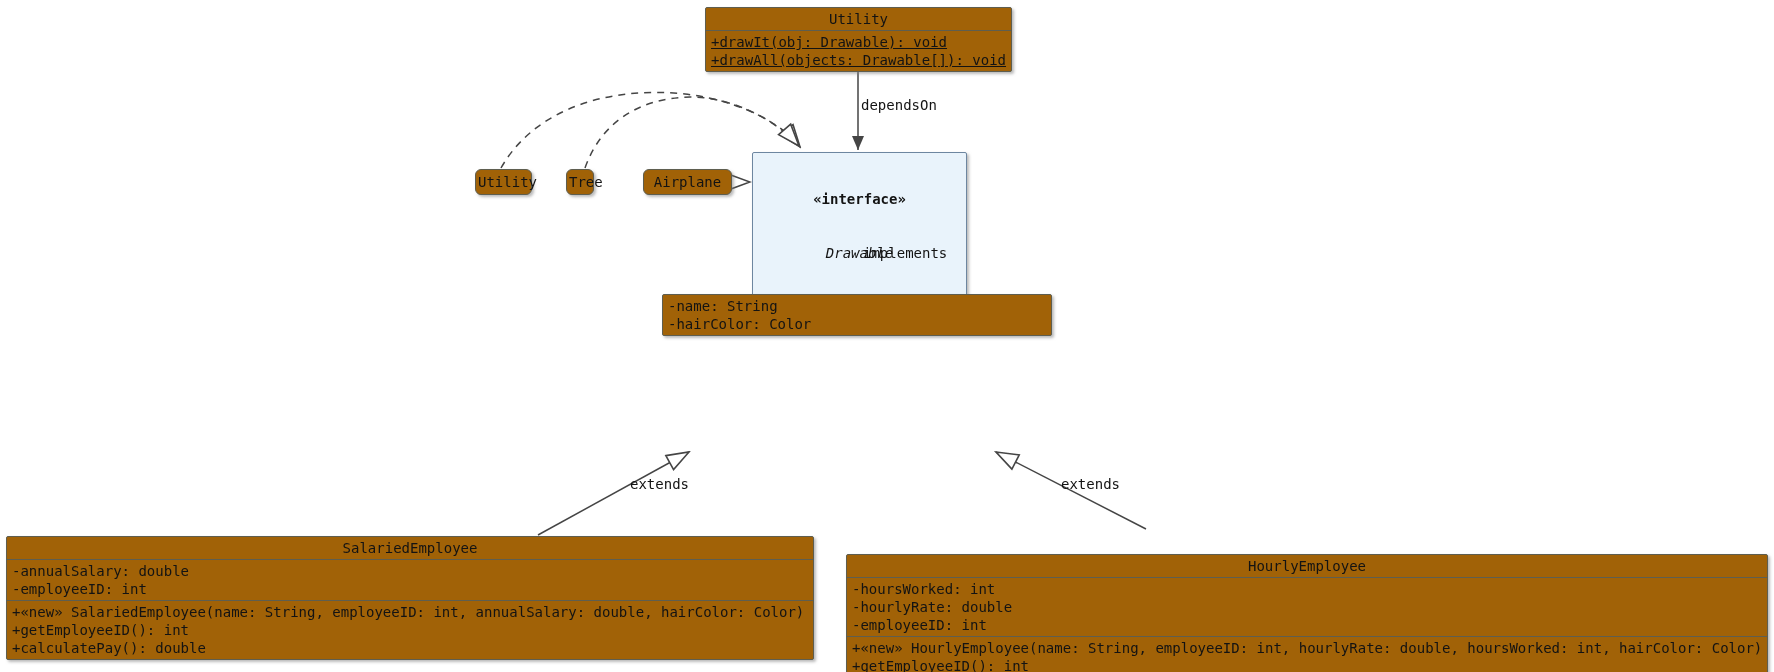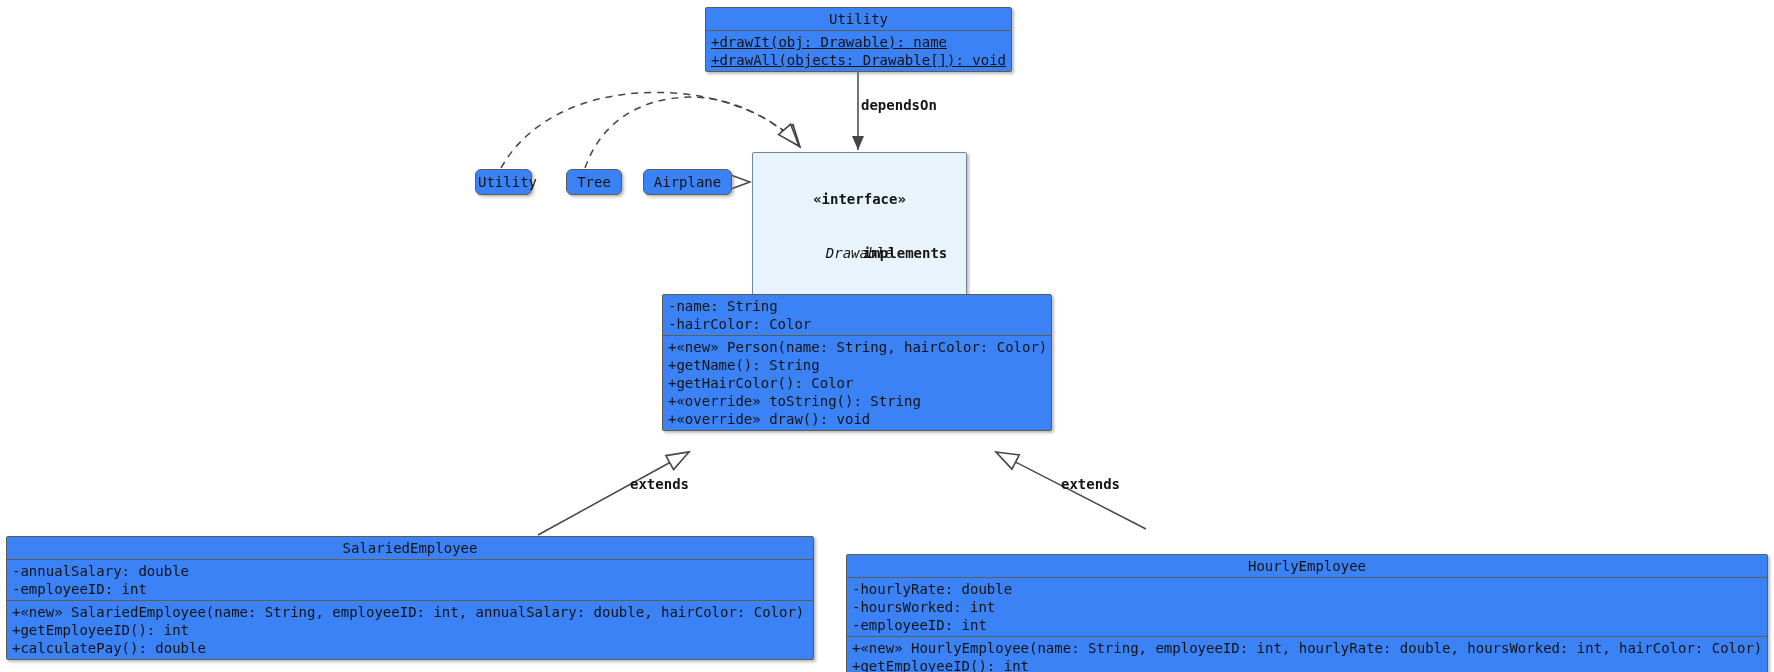--- a/index.html
+++ b/index.html
@@ -5,21 +5,21 @@
   html,body { margin:0; padding:0; background:#ffffff; }
   .canvas {
     position:relative; width:1774px; height:672px;
     font-family:"DejaVu Sans Mono", monospace;
     color:#131313; overflow:hidden;
   }
   svg.wires { position:absolute; left:0; top:0; width:1774px; height:672px; }
 
   .uml {
     position:absolute; box-sizing:border-box;
-    background:#3b82f6; border:1px solid #5e5e50; border-radius:2px;
+    background:#a16207; border:1px solid #5e5e50; border-radius:2px;
     box-shadow:2px 2px 3px rgba(130,130,130,.55);
     font-size:14px; line-height:18px;
   }
   .uml .title {
     text-align:center; padding:2px 8px; white-space:pre;
     border-bottom:1px solid #5e5e50;
   }
   .uml .sec { padding:2px 5px; white-space:pre; }
   .uml .sec + .sec { border-top:1px solid #5e5e50; }
   .member { white-space:pre; }
@@ -30,21 +30,21 @@
     font-size:14px; line-height:20px; white-space:pre;
   }
 
   .iface { background:#E9F3FB; border-color:#6d86a0; }
   .iface .title { border-bottom-color:#6d86a0; padding:1px 8px; }
   .iface .sec { padding:4px 5px; }
   .iface .member { font-style:italic; }
   .stereo { font-weight:bold; }
   .iname { font-style:italic; }
 
-  .lbl { position:absolute; font-size:14px; line-height:15px; white-space:pre;font-weight:bold; }
+  .lbl { position:absolute; font-size:14px; line-height:15px; white-space:pre; }
 </style>
 </head>
 <body>
 
 <div class="canvas">
 
   <svg class="wires" viewBox="0 0 1774 672">
     <defs>
       <marker id="mTri" markerUnits="userSpaceOnUse" markerWidth="26" markerHeight="20" viewBox="0 0 26 20" refX="24" refY="10" orient="auto">
         <path d="M2,2 L24,10 L2,18 Z" fill="#ffffff" stroke="#454545" stroke-width="1.6"></path>
@@ -64,52 +64,51 @@
 
     <line x1="858" y1="293" x2="858" y2="220" stroke="#454545" stroke-width="1.5" stroke-dasharray="7 6" marker-end="url(#mTri)"></line>
 
     <line x1="538" y1="535" x2="689" y2="452" stroke="#454545" stroke-width="1.5" marker-end="url(#mTri)"></line>
 
     <line x1="1146" y1="529" x2="996" y2="452" stroke="#454545" stroke-width="1.5" marker-end="url(#mTri)"></line>
   </svg>
 
   <div class="uml" style="left:705px; top:7px; width:307px;">
     <div class="title">Utility</div>
-    <div class="sec static"><div class="member">+drawIt(obj: Drawable): name</div><div class="member">+drawAll(objects: Drawable[]): void</div></div>
+    <div class="sec static"><div class="member">+drawIt(obj: Drawable): void</div><div class="member">+drawAll(objects: Drawable[]): void</div></div>
   </div>
 
   <div class="lbl" style="left:861px; top:98px;">dependsOn</div>
 
   <div class="uml iface" style="left:752px; top:152px; width:215px;">
     <div class="title">
       <div class="stereo">«interface»</div>
       <div class="iname">Drawable</div>
     </div>
     <div class="sec"><div class="member">+«abstract» draw(): void</div></div>
   </div>
 
   <div class="uml small" style="left:475px; top:169px; width:57px; height:26px;">Utility</div>
-  <div class="uml small" style="left:566px; top:169px; width:56px; height:26px;">Tree</div>
+  <div class="uml small" style="left:566px; top:169px; width:28px; height:26px;">Tree</div>
   <div class="uml small" style="left:643px; top:169px; width:89px; height:26px;">Airplane</div>
 
   <div class="lbl" style="left:863px; top:246px;">implements</div>
 
   <div class="uml" style="left:662px; top:294px; width:390px;">
     <div class="sec"><div class="member">-name: String</div><div class="member">-hairColor: Color</div></div>
-    <div class="sec"><div class="member">+«new» Person(name: String, hairColor: Color)</div><div class="member">+getName(): String</div><div class="member">+getHairColor(): Color</div><div class="member">+«override» toString(): String</div><div class="member">+«override» draw(): void</div></div>
   </div>
 
   <div class="lbl" style="left:630px; top:477px;">extends</div>
   <div class="lbl" style="left:1061px; top:477px;">extends</div>
 
   <div class="uml" style="left:6px; top:536px; width:808px;">
     <div class="title">SalariedEmployee</div>
     <div class="sec"><div class="member">-annualSalary: double</div><div class="member">-employeeID: int</div></div>
     <div class="sec"><div class="member">+«new» SalariedEmployee(name: String, employeeID: int, annualSalary: double, hairColor: Color)</div><div class="member">+getEmployeeID(): int</div><div class="member">+calculatePay(): double</div></div>
   </div>
 
   <div class="uml" style="left:846px; top:554px; width:922px;">
     <div class="title">HourlyEmployee</div>
-    <div class="sec"><div class="member">-hourlyRate: double</div><div class="member">-hoursWorked: int</div><div class="member">-employeeID: int</div></div>
+    <div class="sec"><div class="member">-hoursWorked: int</div><div class="member">-hourlyRate: double</div><div class="member">-employeeID: int</div></div>
     <div class="sec"><div class="member">+«new» HourlyEmployee(name: String, employeeID: int, hourlyRate: double, hoursWorked: int, hairColor: Color)</div><div class="member">+getEmployeeID(): int</div><div class="member">+calculatePay(): double</div></div>
   </div>
 
 </div>
 
 </body></html>

